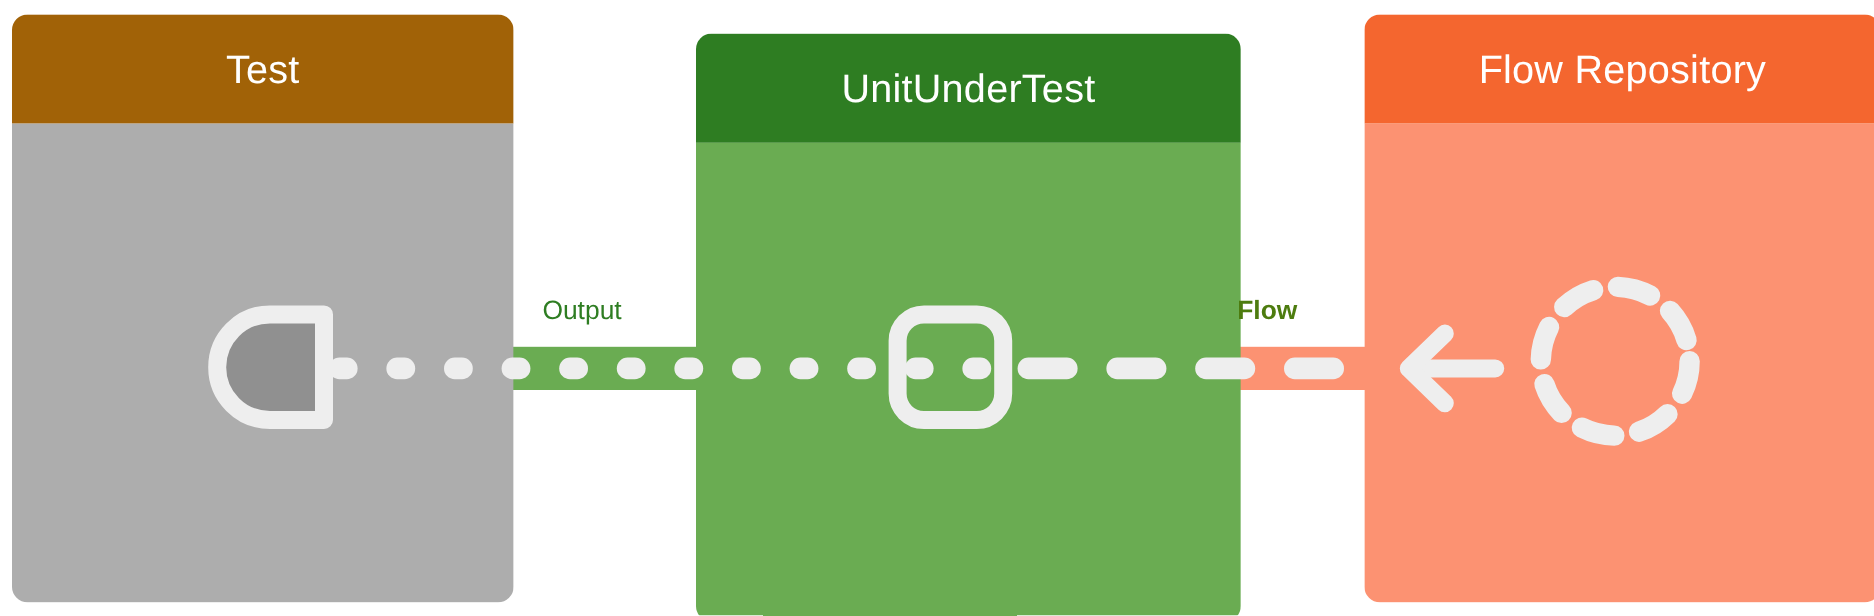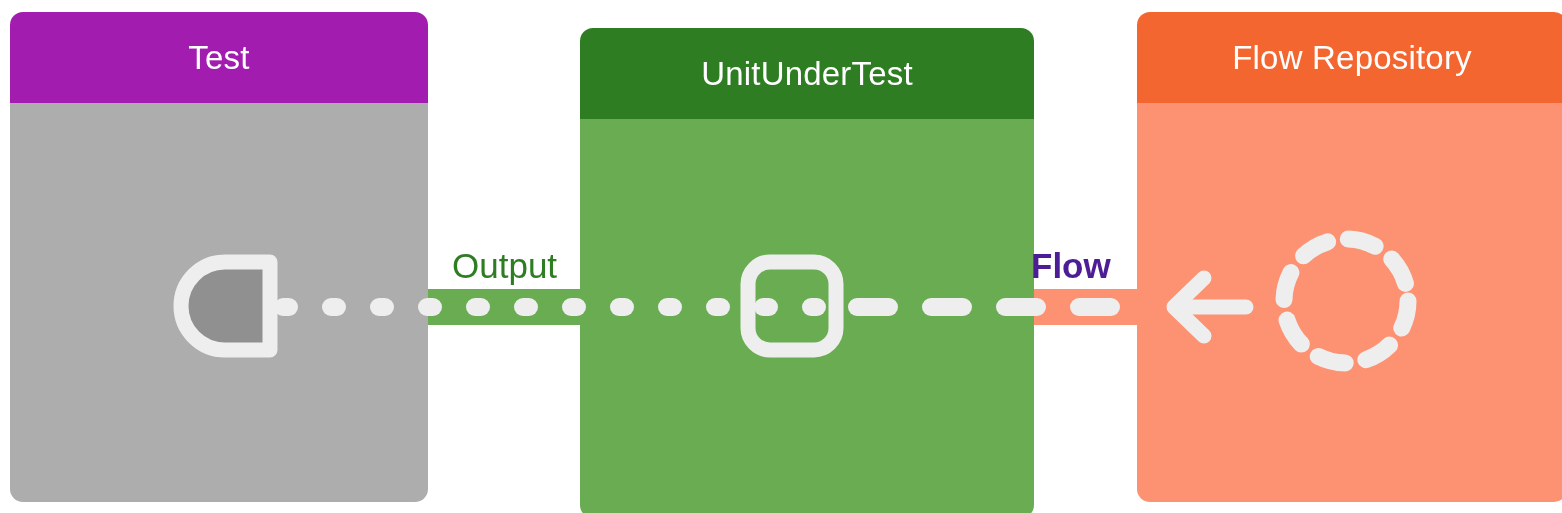--- a/index.html
+++ b/index.html
@@ -34,21 +34,21 @@
     font-weight: 400;
     letter-spacing: 0.2px;
     white-space: nowrap;
   }
   .panel-body {
     height: 399px;
   }
 
   
   #panel-test { left: 10px; top: 12px; width: 418px; height: 490px; }
-  #panel-test .panel-header { background: #a21caf; }
+  #panel-test .panel-header { background: #a16207; }
   #panel-test .panel-body   { background: #adadad; }
 
   
   #panel-uut { left: 580px; top: 28px; width: 454px; height: 490px; }
   #panel-uut .panel-header { background: #2e7d22; }
   #panel-uut .panel-body   { background: #6aac52; }
 
   
   #panel-repo { left: 1137px; top: 12px; width: 430px; height: 490px; }
   #panel-repo .panel-header { background: #f4662f; }
@@ -71,25 +71,25 @@
     border-radius: 9px;
   }
 
   
   .glyph { position: absolute; }
 
   
   .edge-label {
     position: absolute;
     white-space: nowrap;
-    font-size: 35px;
+    font-size: 22px;
     line-height: 1;
   }
   #label-output { left: 452px; top: 248px; color: #2e7d22; font-weight: 400; }
-  #label-flow   { left: 1031px; top: 248px; color: #4c1d95; font-weight: 700; }
+  #label-flow   { left: 1031px; top: 248px; color: #4d7c0f; font-weight: 700; }
 </style>
 </head>
 <body>
 
 <div id="stage">
 
   <div class="band" id="band-output"></div>
 
   <div class="band" id="band-flow"></div>
 

